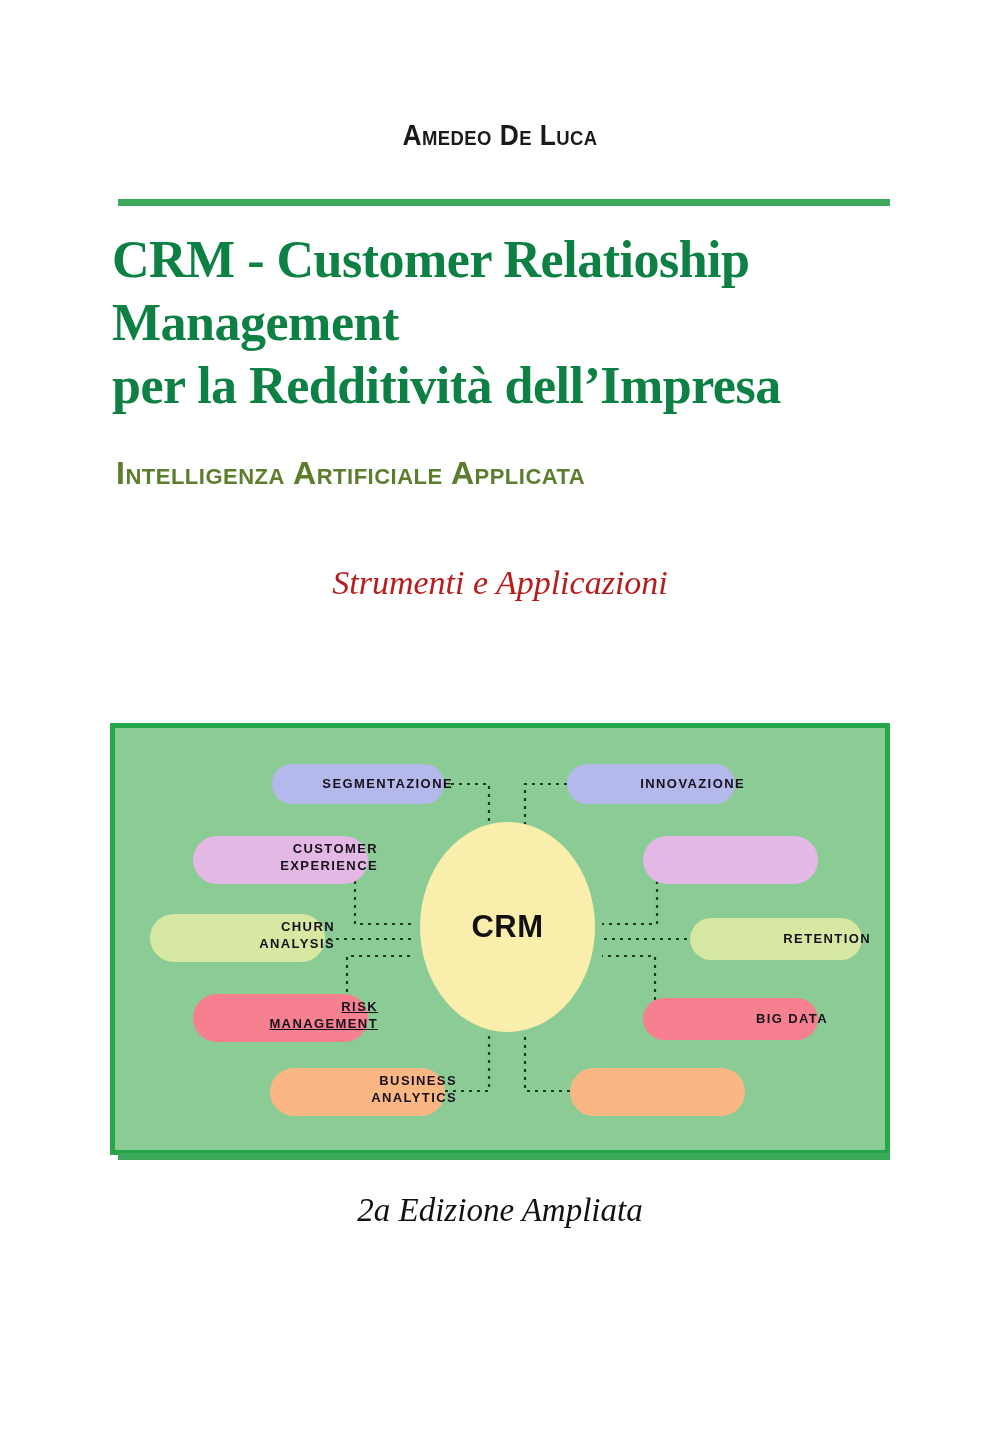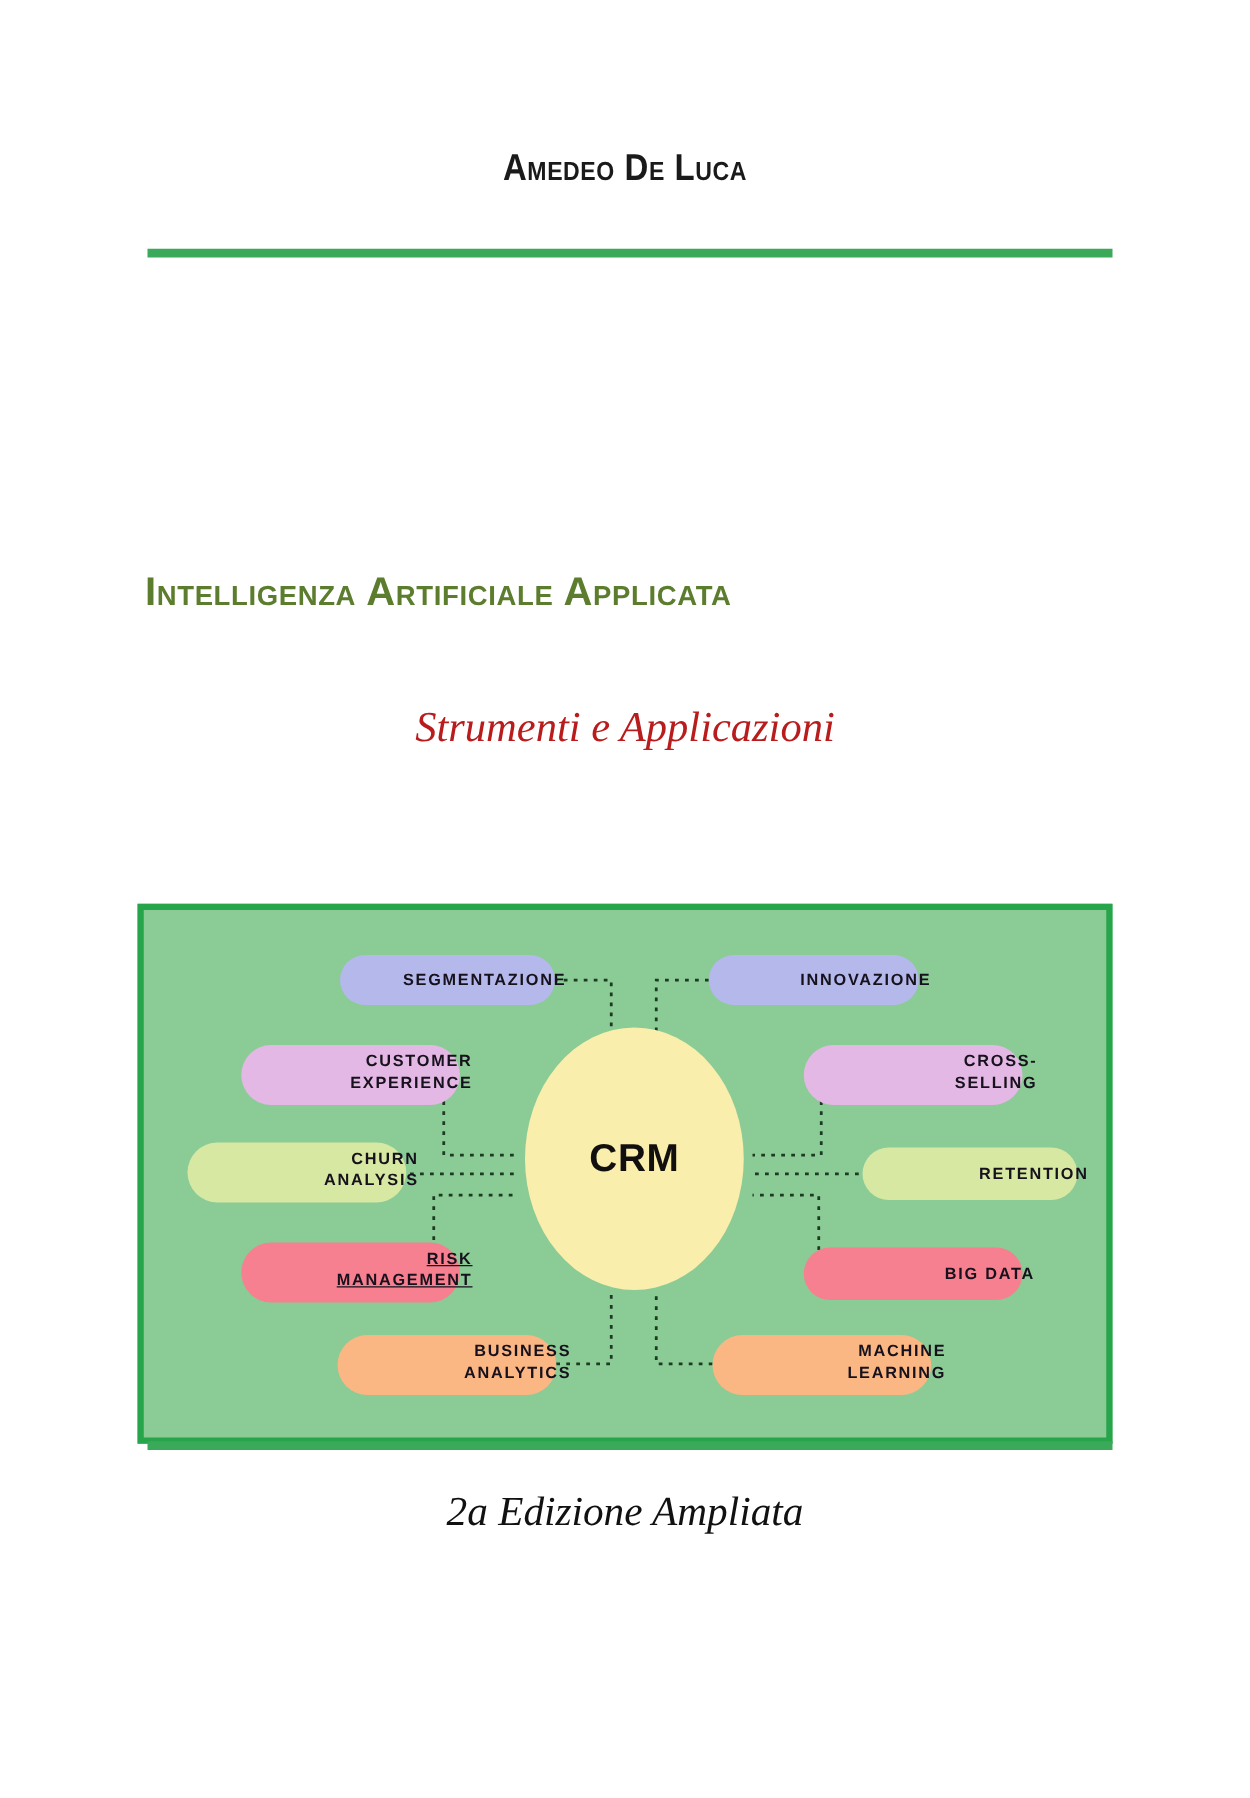--- a/index.html
+++ b/index.html
@@ -167,20 +167,25 @@
 </style>
 </head>
 <body>
 
 <div class="page">
 
   <div class="author">Amedeo De Luca</div>
 
   <div class="rule rule-top"></div>
 
+  <div class="title-block">
+    <div class="title-line">CRM - Customer Relatioship</div>
+    <div class="title-line">Management</div>
+    <div class="title-line">per la Redditività dell’Impresa</div>
+  </div>
 
   <div class="subtitle">Intelligenza Artificiale Applicata</div>
 
   <div class="tagline">Strumenti e Applicazioni</div>
 
   <div class="diagram">
 
     <svg viewBox="0 0 770 422" preserveAspectRatio="none">
       <g stroke="#1d3a22" stroke-width="2.2" stroke-dasharray="3 5" fill="none" stroke-linecap="butt">
 
@@ -210,44 +215,40 @@
     <div class="pill-label" style="left:148px; top:47px; width:190px;">SEGMENTAZIONE</div>
 
     <div class="pill" style="left:452px; top:36px; width:168px; height:40px; background:#b5b8ea;"></div>
     <div class="pill-label" style="left:440px; top:47px; width:190px;">INNOVAZIONE</div>
 
     <div class="pill" style="left:78px; top:108px; width:175px; height:48px; background:#e4b8e4;"></div>
     <div class="pill-label" style="left:73px; top:112px; width:190px;">CUSTOMER
 EXPERIENCE</div>
 
     <div class="pill" style="left:528px; top:108px; width:175px; height:48px; background:#e4b8e4;"></div>
-    <div class="pill-label" style="left:525px; top:112px; width:190px;">CROSS-
-SELLING</div>
 
     <div class="pill" style="left:35px; top:186px; width:175px; height:48px; background:#d7e8a2;"></div>
     <div class="pill-label" style="left:30px; top:190px; width:190px;">CHURN
 ANALYSIS</div>
 
     <div class="pill" style="left:575px; top:190px; width:172px; height:42px; background:#d7e8a2;"></div>
     <div class="pill-label" style="left:566px; top:202px; width:190px;">RETENTION</div>
 
     <div class="pill" style="left:78px; top:266px; width:175px; height:48px; background:#f6808f;"></div>
     <div class="pill-label" style="left:73px; top:270px; width:190px;text-decoration:underline;">RISK
 MANAGEMENT</div>
 
     <div class="pill" style="left:528px; top:270px; width:175px; height:42px; background:#f6808f;"></div>
     <div class="pill-label" style="left:523px; top:282px; width:190px;">BIG DATA</div>
 
     <div class="pill" style="left:155px; top:340px; width:175px; height:48px; background:#fbb783;"></div>
     <div class="pill-label" style="left:152px; top:344px; width:190px;">BUSINESS
 ANALYTICS</div>
 
     <div class="pill" style="left:455px; top:340px; width:175px; height:48px; background:#fbb783;"></div>
-    <div class="pill-label" style="left:452px; top:344px; width:190px;">MACHINE
-LEARNING</div>
 
     <div class="crm-circle">
       <span class="crm-text">CRM</span>
     </div>
 
   </div>
 
   <div class="rule rule-bottom"></div>
 
   <div class="edition">2a Edizione Ampliata</div>

